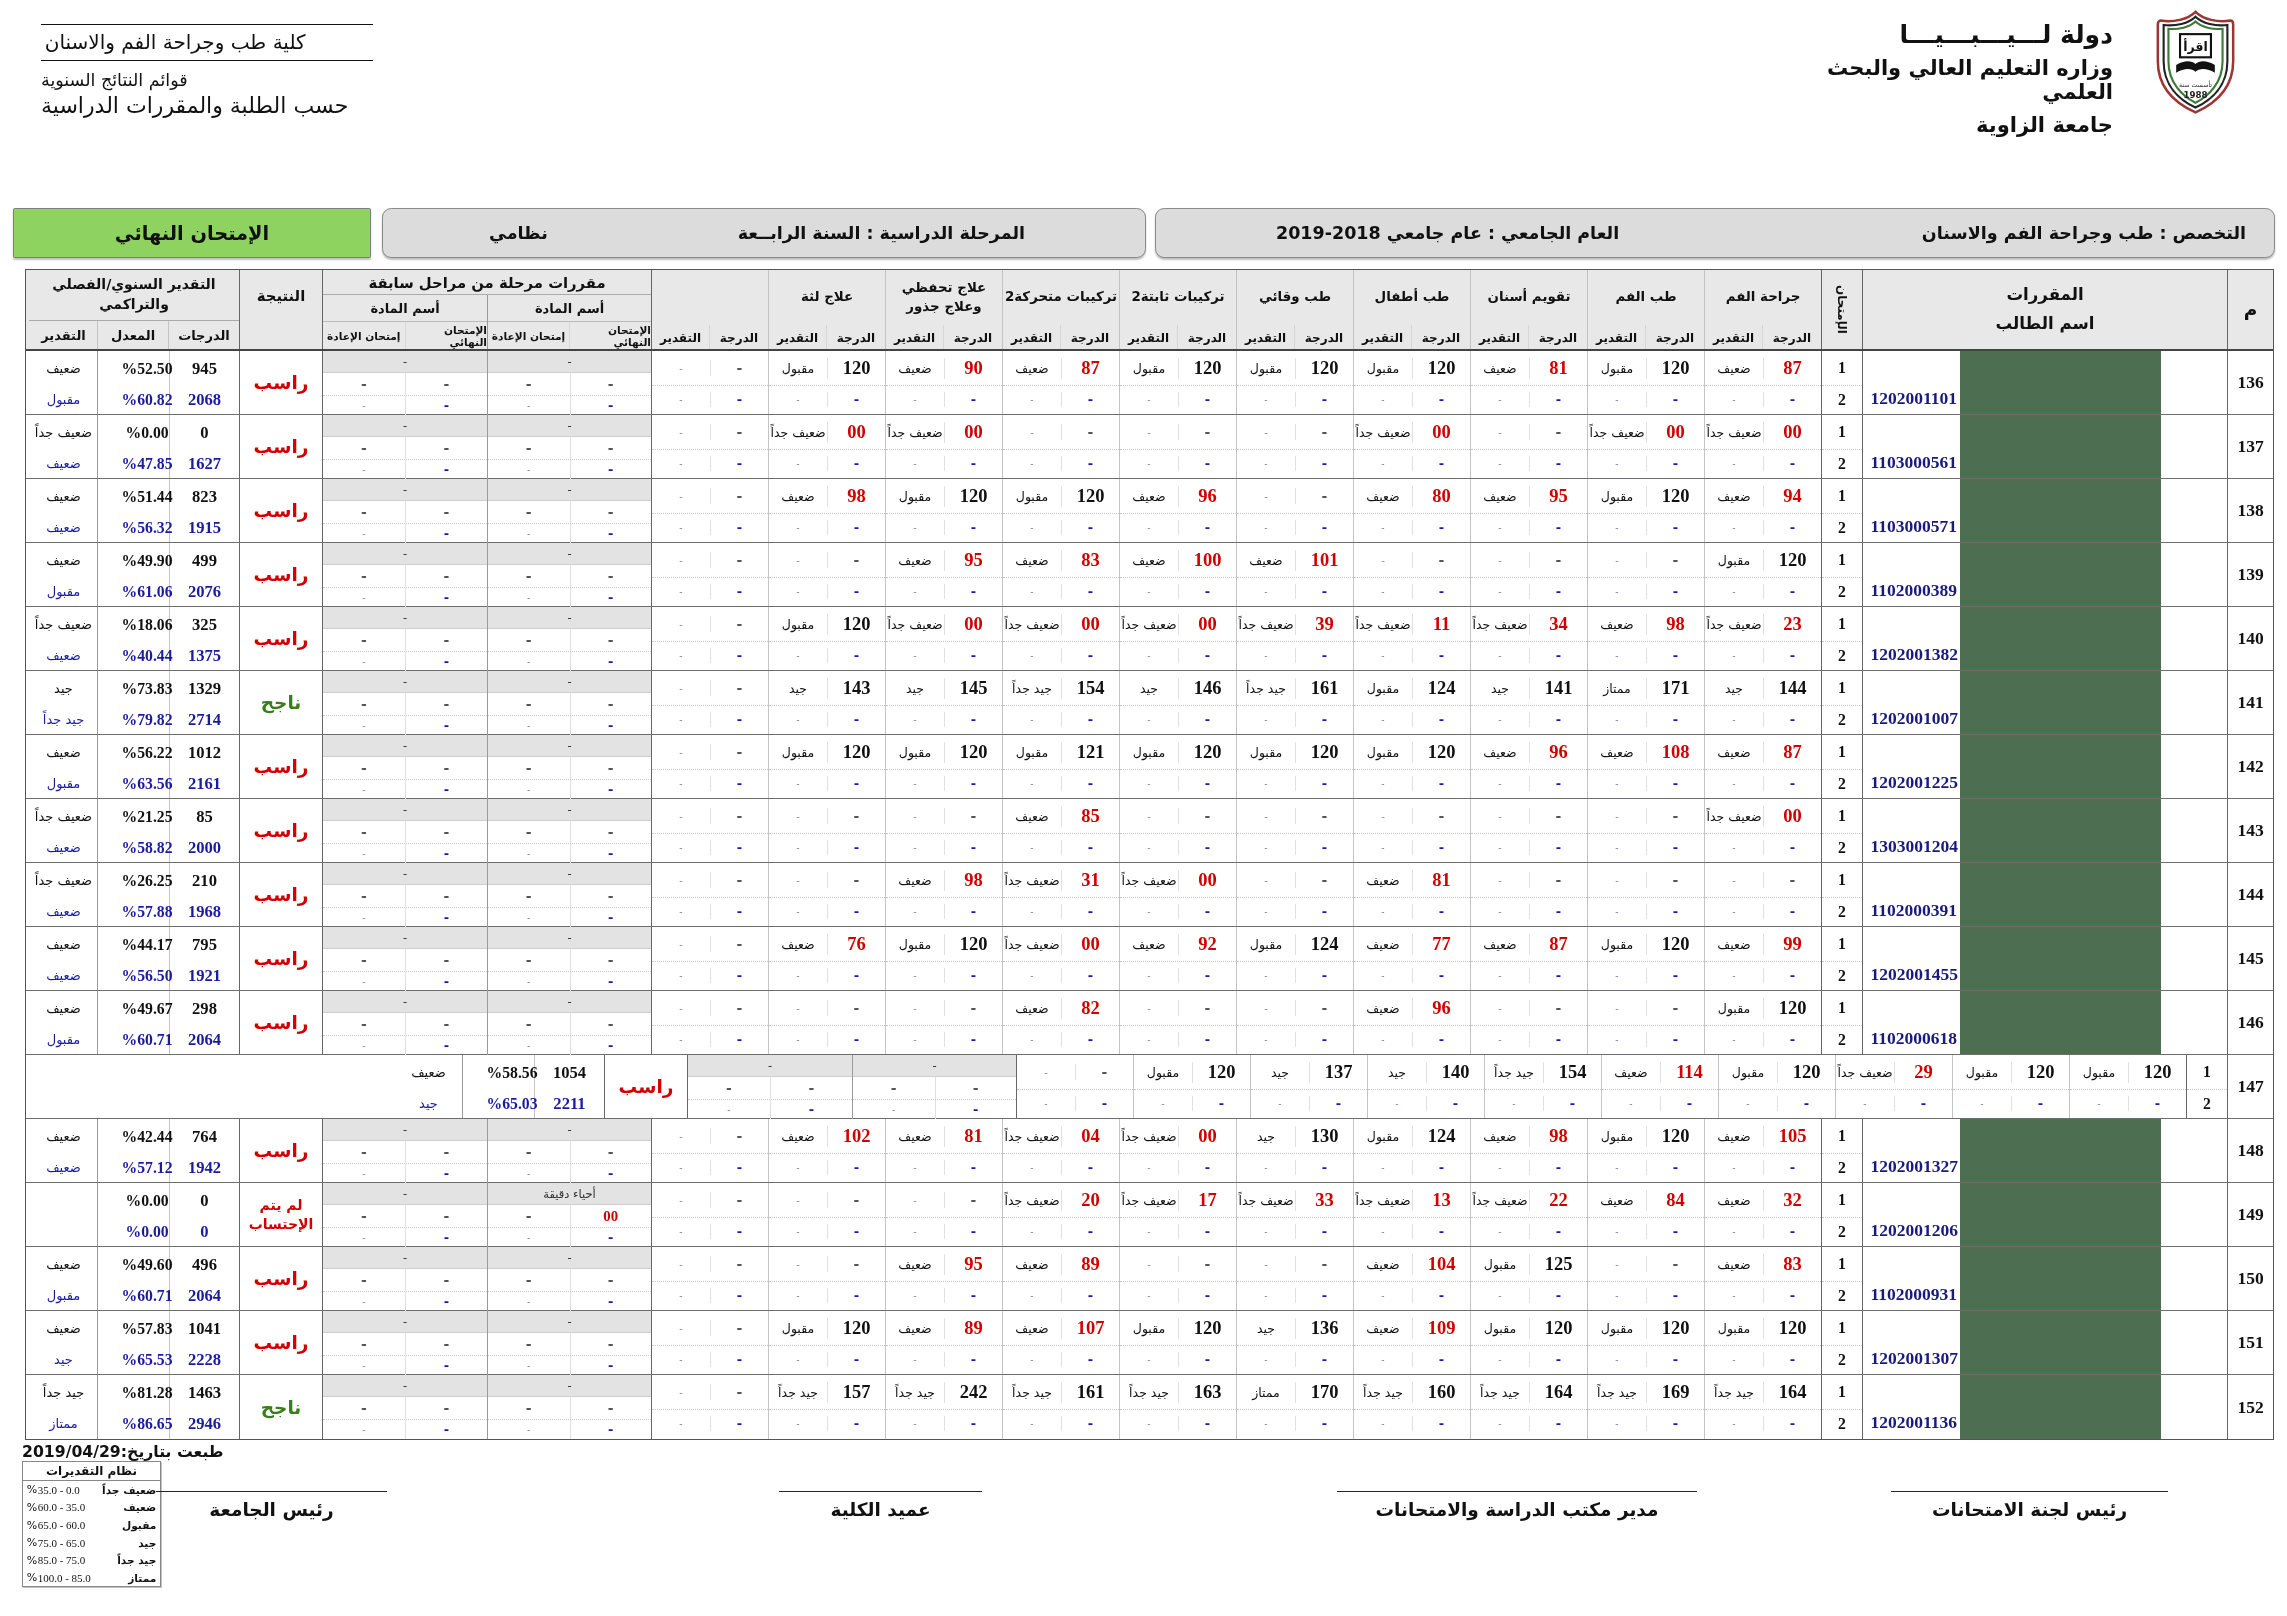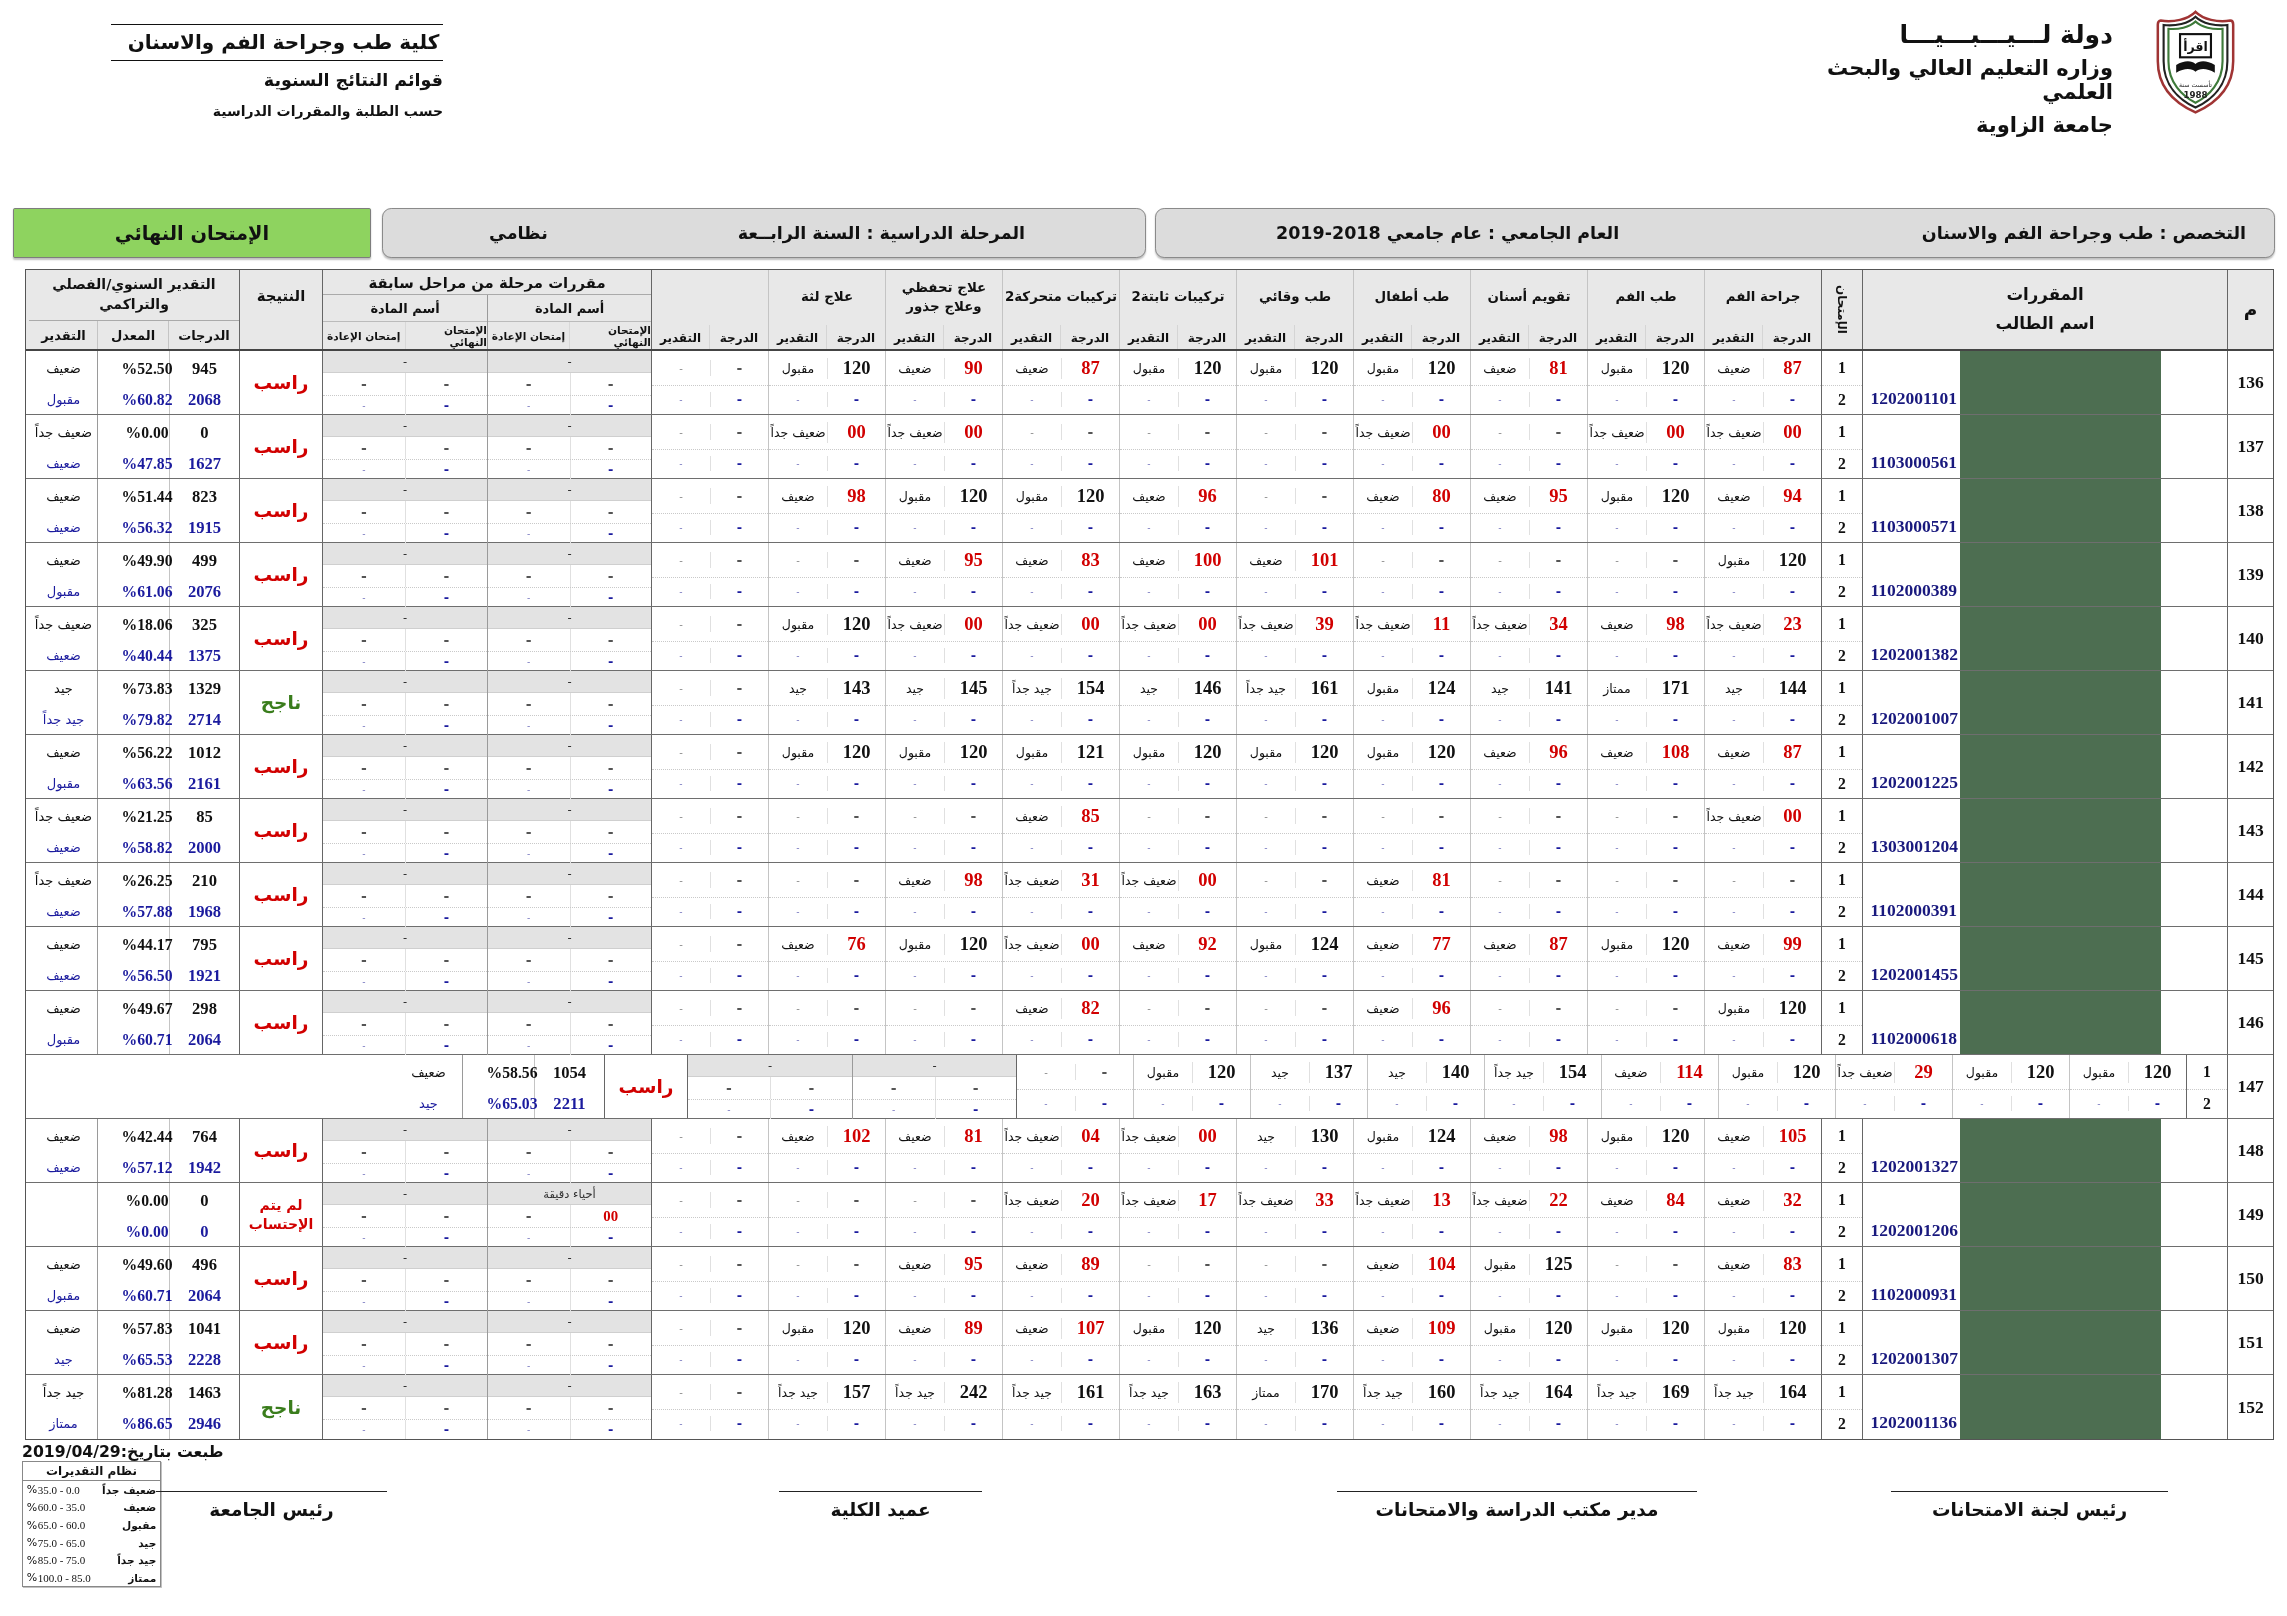--- a/index.html
+++ b/index.html
@@ -5,24 +5,24 @@
   html,body{margin:0;padding:0;background:#fff;}
   .page{position:relative;width:2288px;height:1617px;background:#fff;overflow:hidden;
         font-family:"DejaVu Sans",sans-serif;direction:rtl;color:#111;}
 
   
   .logo{position:absolute;top:9.2px;left:2118px;width:157px;height:114px;}
   .ministry-block{position:absolute;top:20px;left:1809px;width:305px;text-align:right;font-weight:bold;}
   .ministry-block .l1{font-size:25px;margin-bottom:7.4px;}
   .ministry-block .l2{font-size:21px;margin-bottom:8.3px;}
   .ministry-block .l3{font-size:21px;}
-  .faculty-block{position:absolute;top:24px;right:1844px;width:332px;text-align:right;font-weight:bold;}
+  .faculty-block{position:absolute;top:24px;right:1914px;width:332px;text-align:left;font-weight:normal;}
   .faculty-block .fname{font-size:20px;border-top:1.8px solid #111;border-bottom:1.8px solid #111;padding:4.6px 3.7px 6.5px;}
   .faculty-block .fsub1{font-size:17.5px;margin-top:9.2px;}
-  .faculty-block .fsub2{font-size:14px;margin-top:13px;}
+  .faculty-block .fsub2{font-size:22px;margin-top:3px;}
   .pagenum{position:absolute;top:113px;right:2259px;width:148px;font-family:"Liberation Serif",serif;
            font-weight:bold;font-size:15.7px;direction:ltr;text-align:left;}
 
   
   .band-box{position:absolute;top:208px;height:50px;background:#dcdcdc;border:1.8px solid #8a8a8a;
             border-radius:9.2px;box-sizing:border-box;display:flex;align-items:center;
             font-weight:bold;font-size:17.5px;box-shadow:0 1.8px 1.8px rgba(0,0,0,.25);}
   .box-spec{left:1156px;width:1120px;justify-content:space-between;padding:0 28px 0 120px;}
   .box-stage{left:383px;width:764px;justify-content:space-between;padding:0 120px 0 106px;}
   .box-final{left:14px;width:358px;background:#8ed35f;border:1.8px solid #7d7d7d;border-radius:1.8px;

